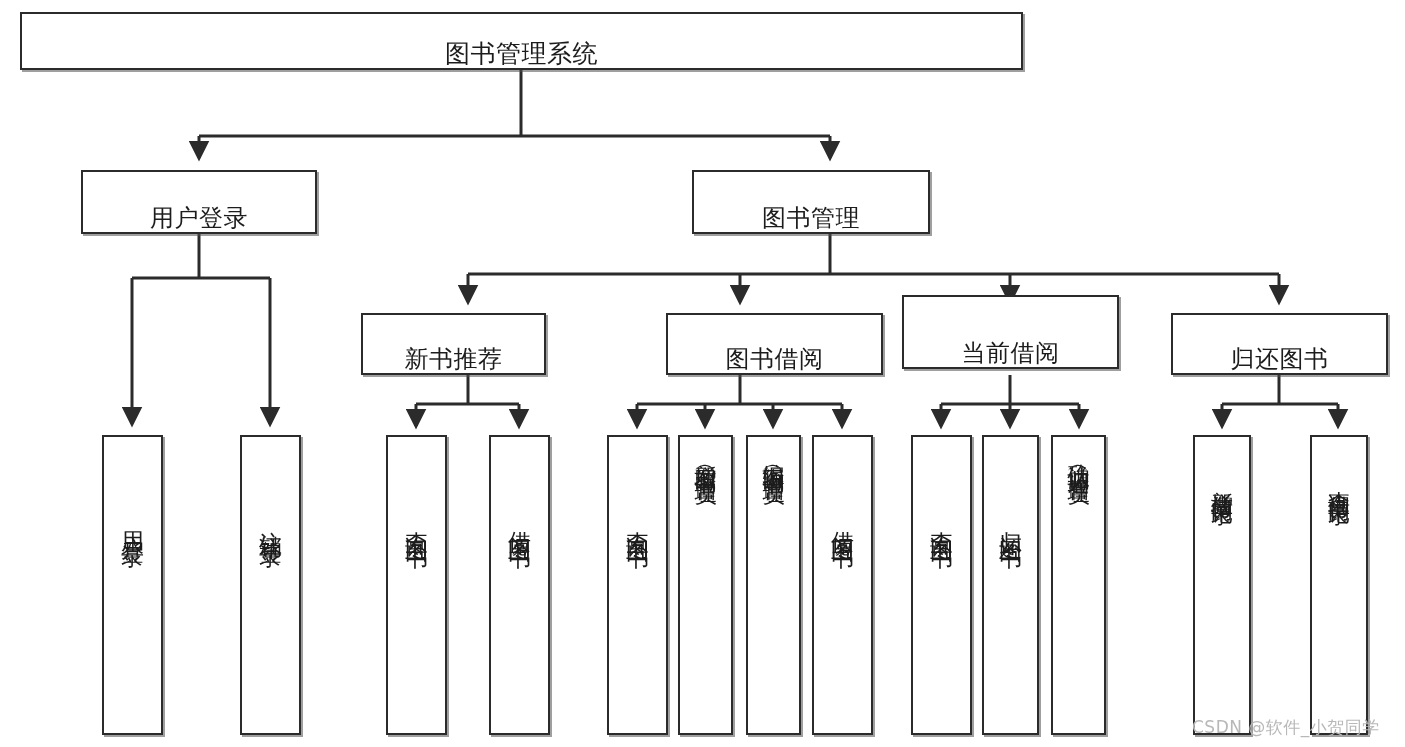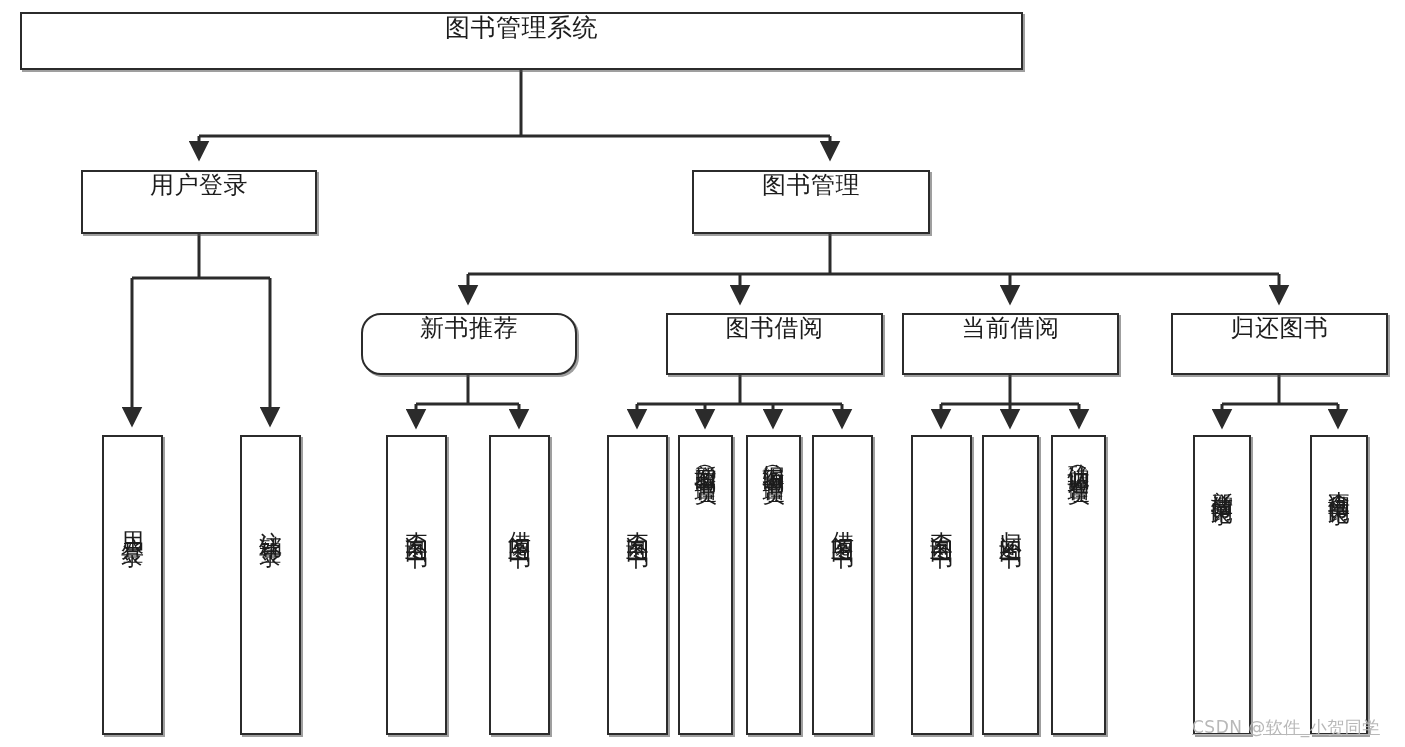--- a/index.html
+++ b/index.html
@@ -10,21 +10,21 @@
   }
   #diagram{position:relative;width:1405px;height:747px;background:#ffffff;}
   svg#edges{position:absolute;left:0;top:0;width:1405px;height:747px;pointer-events:none;}
 
   .node{
     position:absolute;
     box-sizing:border-box;
     background:#ffffff;
     border:2.5px solid #2b2b2b;
     box-shadow:2px 2px 0 rgba(80,80,80,.55);
-    display:flex;align-items:flex-start;justify-content:center;
+    display:flex;align-items:flex-end;justify-content:center;
     color:#1c1c1c;
   }
   .node .label{
     display:block;
     text-align:center;
     line-height:1.12;
     letter-spacing:.5px;
     white-space:nowrap;
   }
   .node.h .label{font-size:24px;}
@@ -43,21 +43,20 @@
   .node.v.tall .label{font-size:22px;letter-spacing:3px;}
 
   #watermark{
     position:absolute;
     left:1192px;top:716px;
     font-size:17px;
     color:#b8b8b8;
     white-space:nowrap;
     letter-spacing:.5px;
     font-family:"DejaVu Sans","Liberation Sans",sans-serif;
-    text-decoration:underline;
   }
 </style>
 </head>
 <body>
 
 <div id="diagram">
 
   <svg id="edges" viewBox="0 0 1405 747">
     <defs>
       <marker id="arrow" viewBox="0 0 12 12" refX="10" refY="6" markerWidth="7" markerHeight="7" orient="auto-start-reverse">
@@ -112,27 +111,27 @@
     <span class="label">图书管理系统</span>
   </div>
 
   <div class="node h" style="left:81px;top:170px;width:236px;height:64px;">
     <span class="label">用户登录</span>
   </div>
   <div class="node h" style="left:692px;top:170px;width:238px;height:64px;">
     <span class="label">图书管理</span>
   </div>
 
-  <div class="node h" style="left:361px;top:313px;width:216px;height:62px;border-radius:20px;">
+  <div class="node h" style="left:361px;top:313px;width:185px;height:62px;">
     <span class="label">新书推荐</span>
   </div>
   <div class="node h" style="left:666px;top:313px;width:217px;height:62px;">
     <span class="label">图书借阅</span>
   </div>
-  <div class="node h" style="left:902px;top:313px;width:217px;height:62px;">
+  <div class="node h" style="left:902px;top:295px;width:217px;height:74px;">
     <span class="label">当前借阅</span>
   </div>
   <div class="node h" style="left:1171px;top:313px;width:217px;height:62px;">
     <span class="label">归还图书</span>
   </div>
 
   <div class="node v" style="left:102px;top:435px;width:61px;height:300px;padding-top:76px;">
     <span class="label">用户登录</span>
   </div>
   <div class="node v" style="left:240px;top:435px;width:61px;height:300px;padding-top:76px;">

